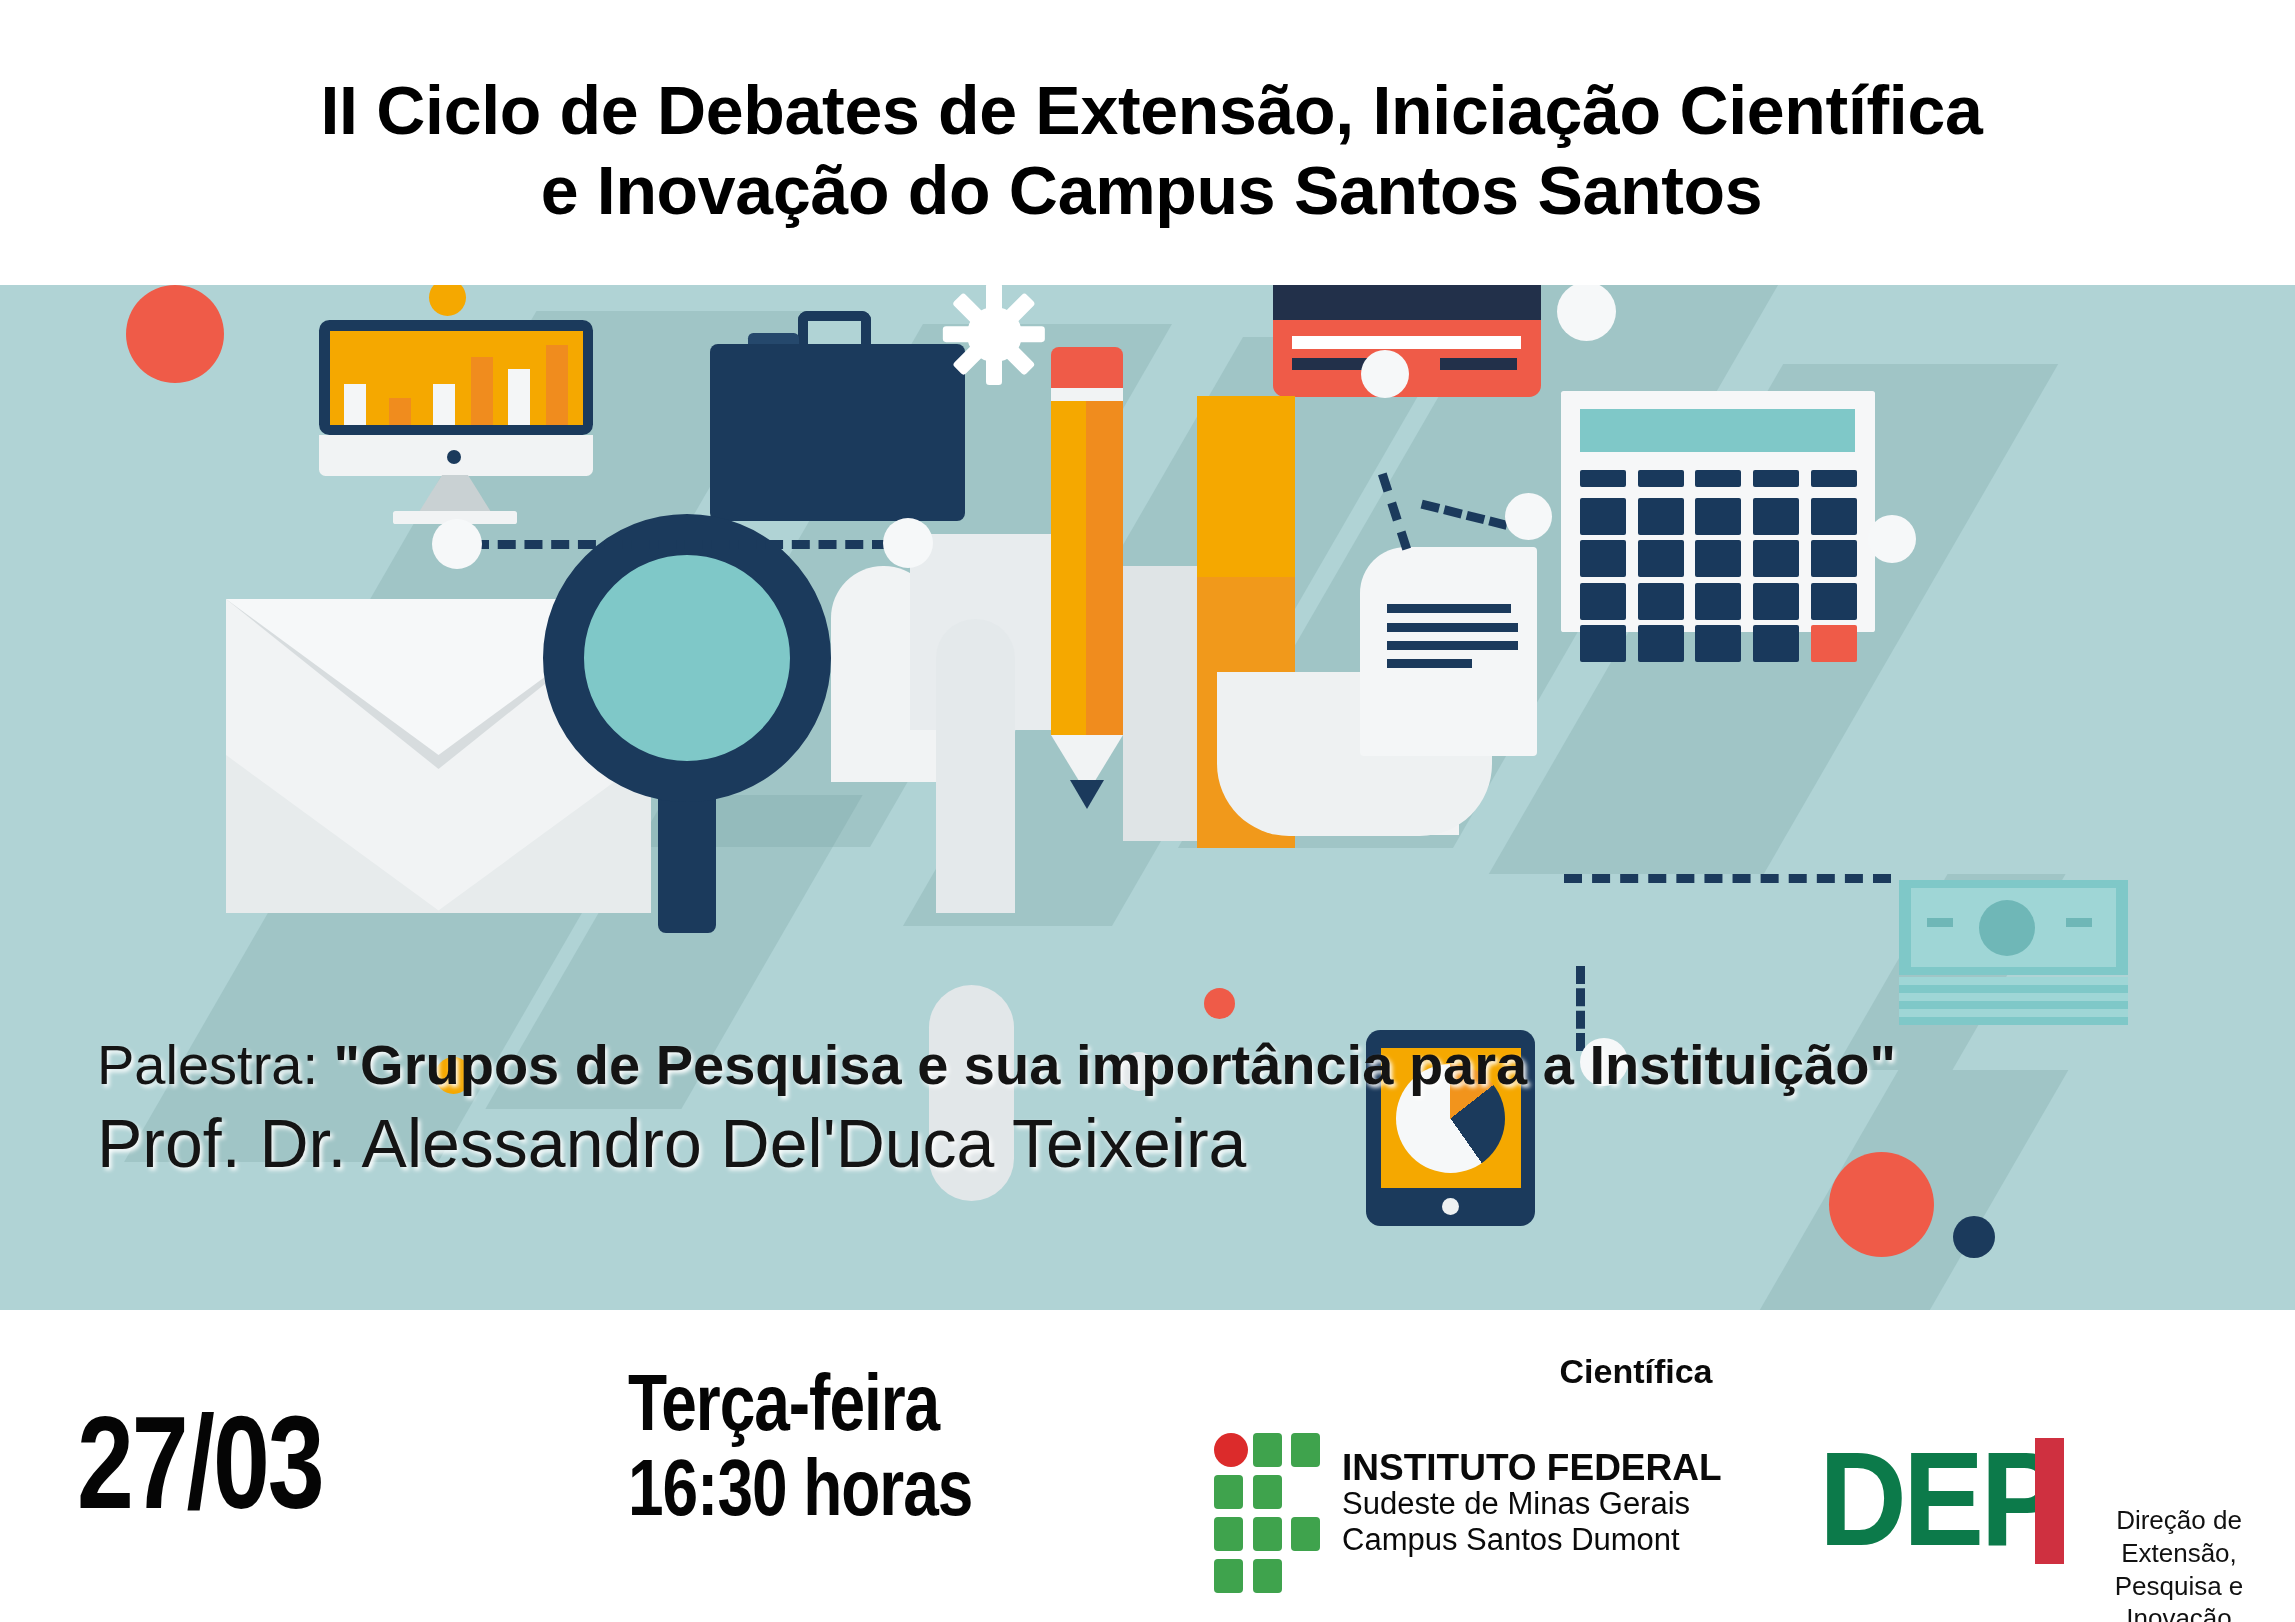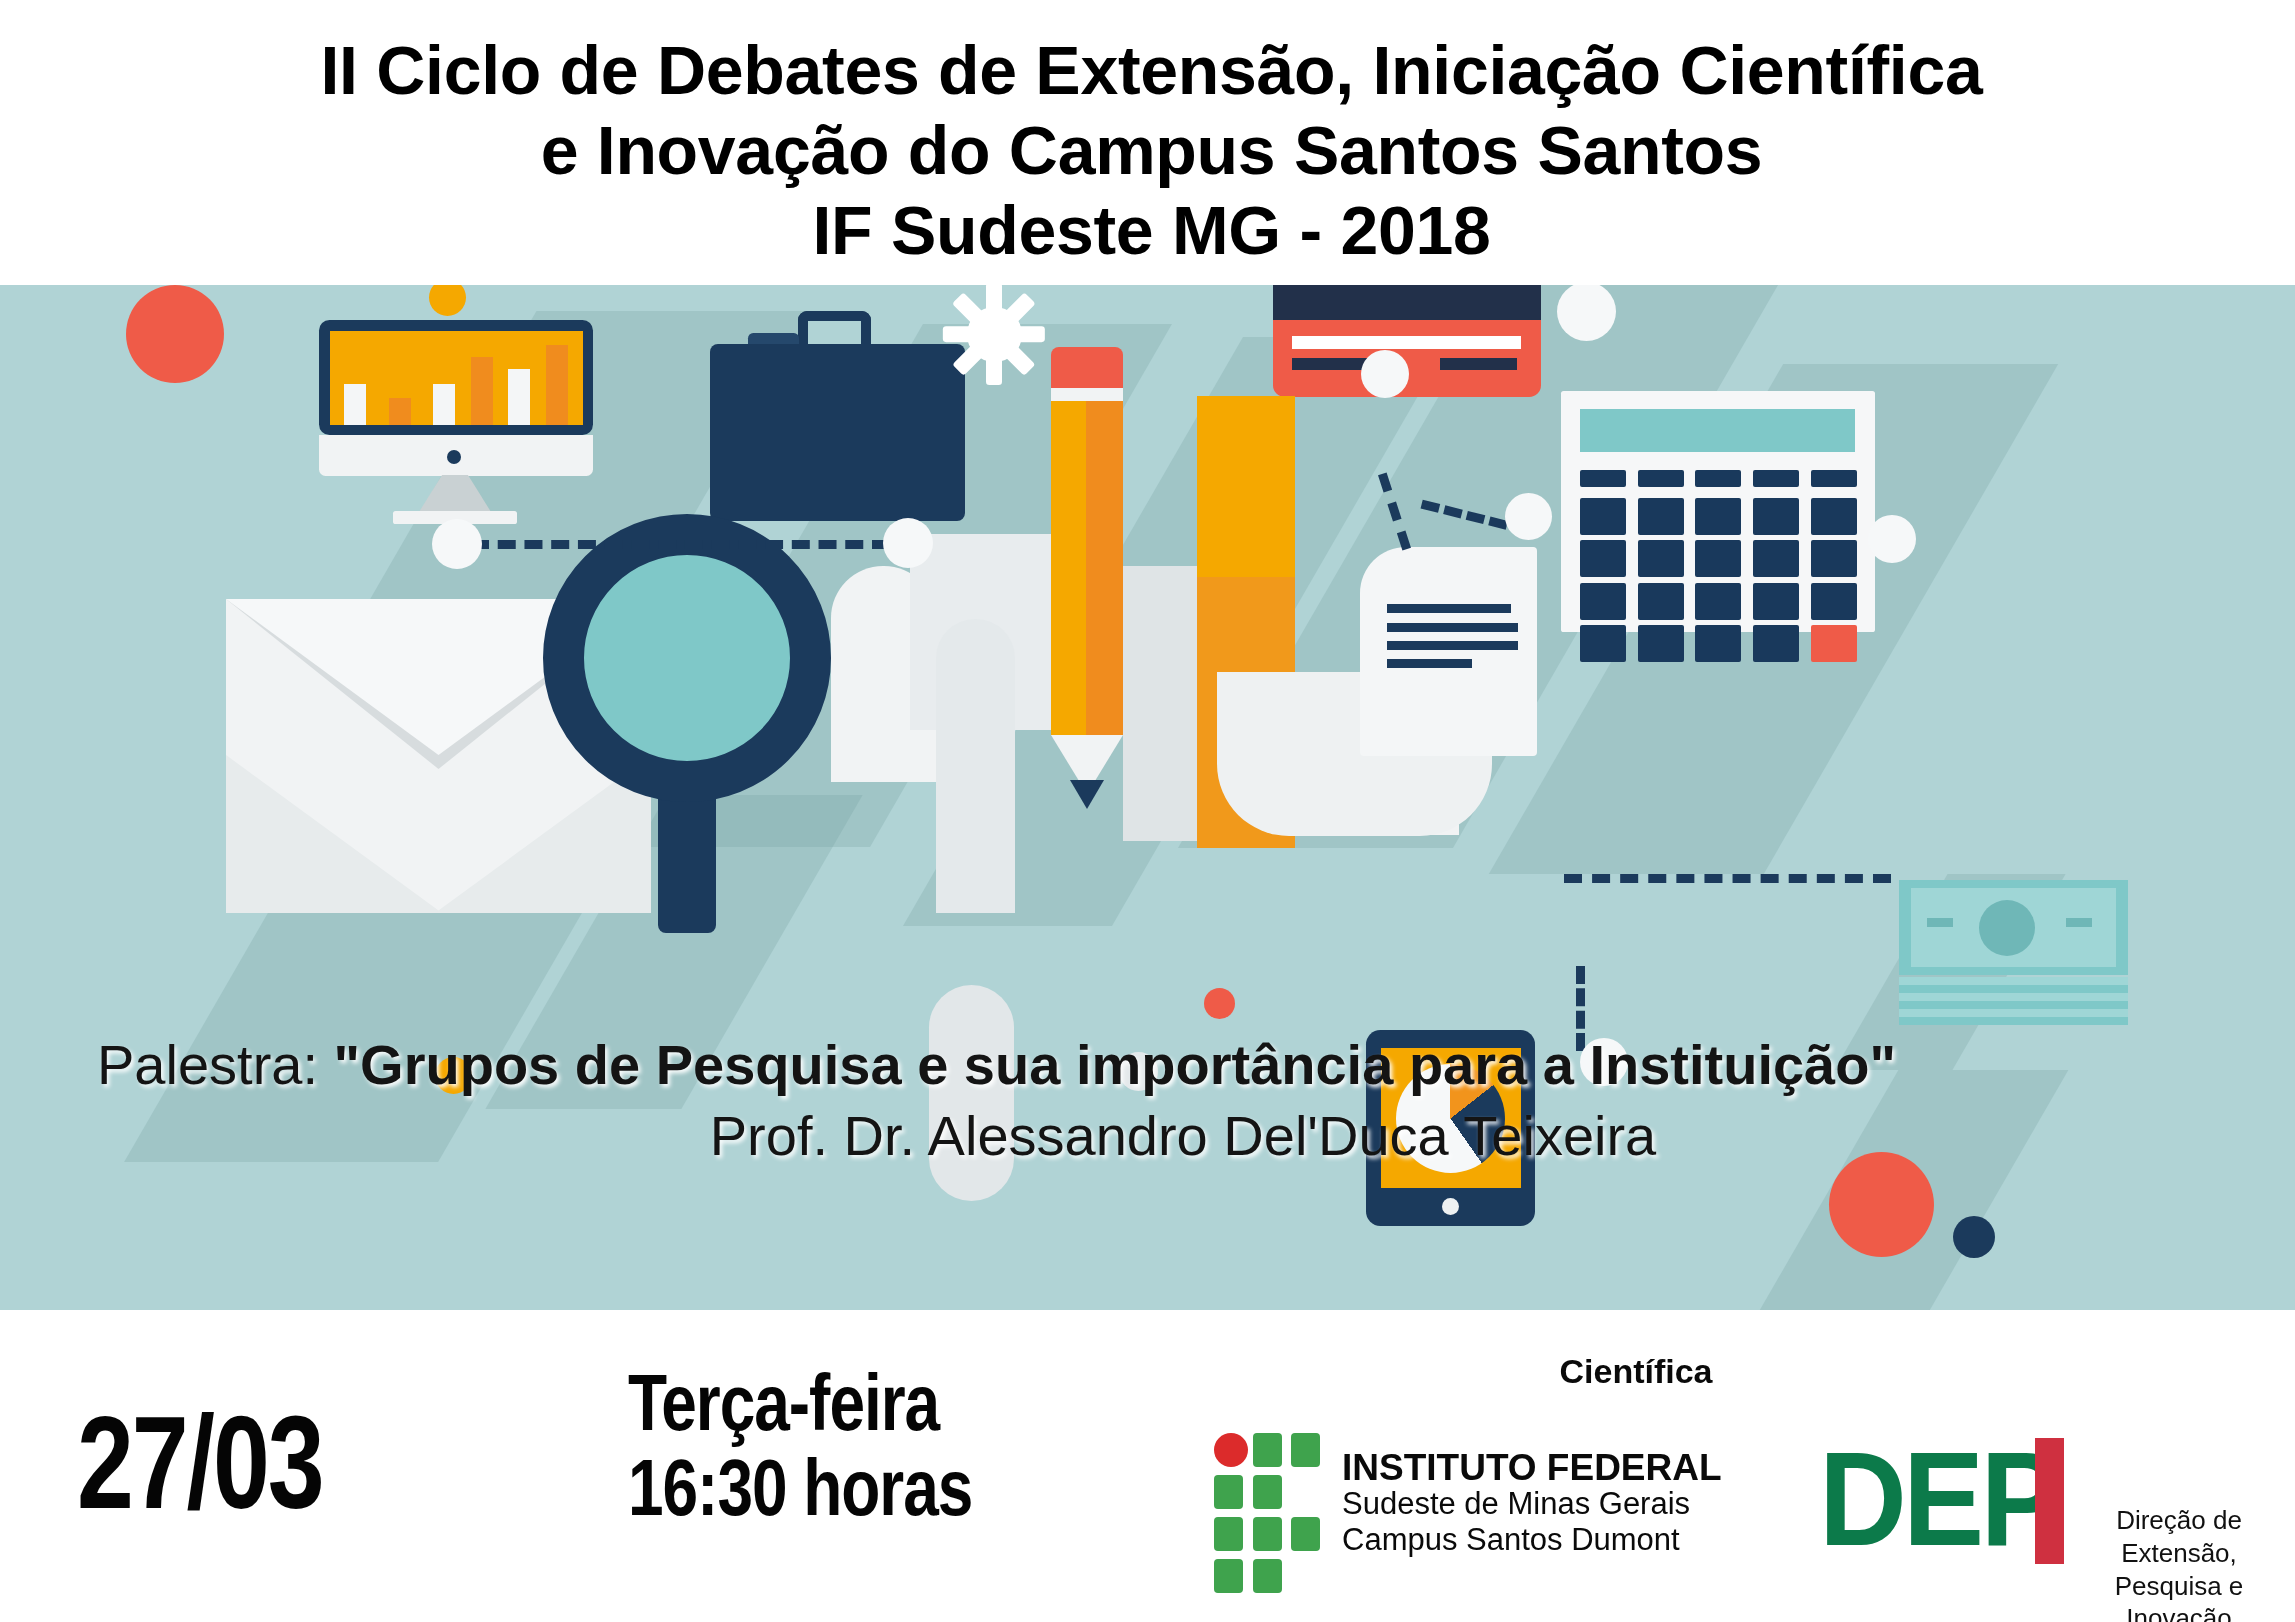--- a/index.html
+++ b/index.html
@@ -259,21 +259,21 @@
     position: absolute;
     left: 97px; top: 1031px; width: 2172px;
   }
   .talk-line {
     color: #141414;
     text-shadow: 2.6px 2.6px 4.6px rgba(255,255,255,0.95);
     white-space: nowrap;
   }
   .talk-1 { font-size: 56px; line-height: 1.22; }
   .talk-1 b { font-weight: bold; }
-  .talk-2 { font-size: 56px; line-height: 1.32; text-align: center; }
+  .talk-2 { font-size: 68px; line-height: 1.32; }
   .talk-3 { font-size: 52px; line-height: 1.40; }
 
   
   .footer {
     position: absolute;
     left: 0; top: 1310px; width: 2295px; height: 313px;
     background: #ffffff;
   }
   .date-big {
     position: absolute; left: 77px; top: 1387px;
@@ -321,21 +321,20 @@
     position: absolute; left: 262px; top: 71px;
     font-size: 26px; color: #111111; line-height: 1.26;
   }
 </style>
 </head>
 <body>
 
 <div class="header">
   <div class="header-line">II Ciclo de Debates de Extensão, Iniciação Científica</div>
   <div class="header-line">e Inovação do Campus Santos Santos</div>
-  <div class="header-line">IF Sudeste MG - 2018</div>
 </div>
 
 <div class="illus">
 
   <div class="shadow abs" style="left:393px;top:26px;width:275px;height:497px;transform:skewX(-30deg);"></div>
   <div class="shadow abs" style="left:772px;top:39px;width:249px;height:523px;transform:skewX(-30deg);"></div>
   <div class="shadow abs" style="left:1073px;top:52px;width:209px;height:589px;transform:skewX(-30deg);"></div>
   <div class="shadow abs" style="left:1348px;top:-26px;width:275px;height:589px;transform:skewX(-30deg);"></div>
   <div class="shadow abs" style="left:1636px;top:79px;width:275px;height:510px;transform:skewX(-30deg);"></div>
   <div class="shadow abs" style="left:1891px;top:589px;width:118px;height:196px;transform:skewX(-30deg);"></div>

